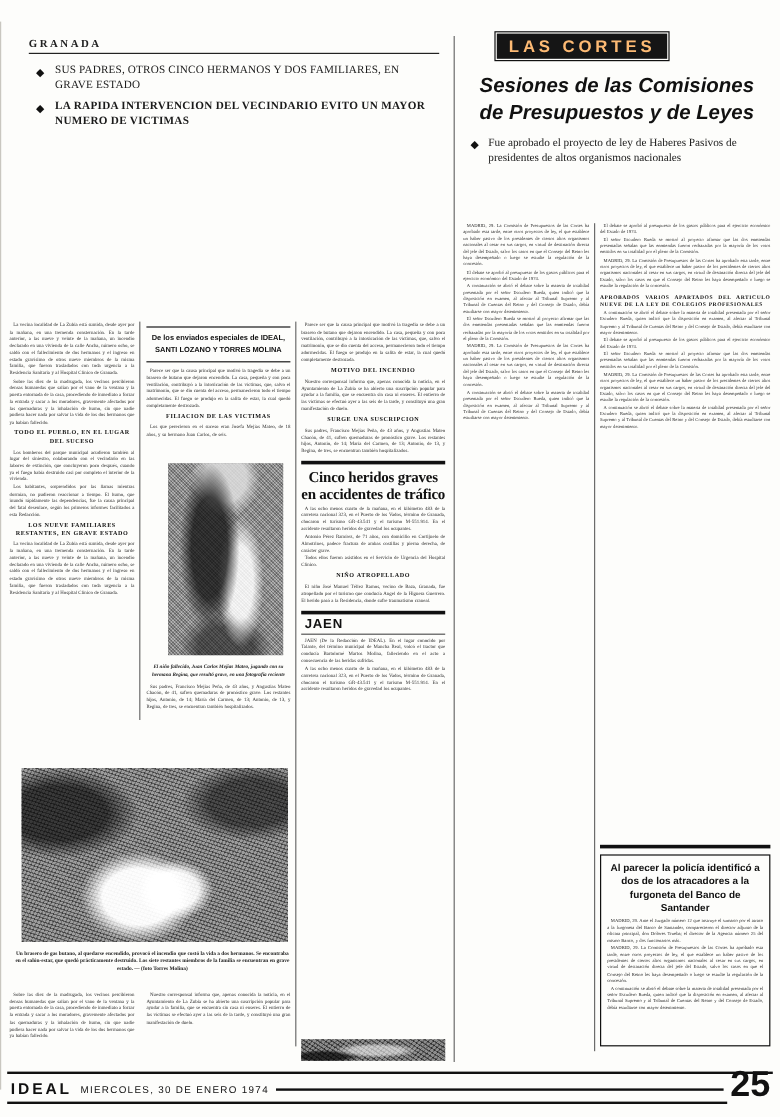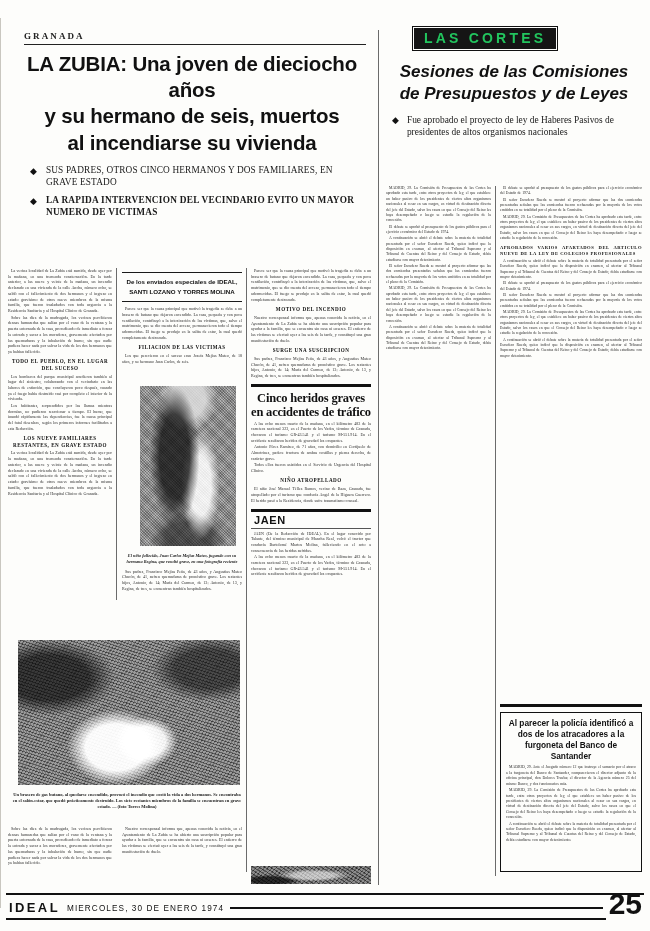--- a/index.html
+++ b/index.html
@@ -50,21 +50,21 @@
   }
   .bullet.ital .btxt{font-weight:bold;letter-spacing:.25px;}
 
   
   .right{position:absolute;left:384px;top:26px;width:260px;}
   .cortes-box{
     border:1px solid #111;display:inline-block;padding:1px;
     margin-left:28px;
   }
   .cortes-inner{
-    background:#151515;color:#22c55e;
+    background:#151515;color:#fdba74;
     font-family:"Liberation Sans",sans-serif;
     font-weight:bold;font-size:14px;letter-spacing:3.2px;
     padding:2px 10px 3px 10px;
   }
   .cortes-head{
     font-family:"Liberation Sans",sans-serif;
     font-style:italic;font-weight:bold;
     font-size:17px;line-height:1.3;text-align:center;
     margin:10px 2px 0 2px;color:#111;
   }
@@ -188,25 +188,20 @@
 <body>
 
 <div class="page">
 
   <div class="edgeline"></div>
 
   <div class="left">
     <div class="kicker">GRANADA</div>
     <div class="kicker-rule"></div>
 
-    <div class="headline">
-      <div>LA ZUBIA: Una joven de dieciocho años</div>
-      <div>y su hermano de seis, muertos</div>
-      <div>al incendiarse su vivienda</div>
-    </div>
 
     <div class="bullets">
       <div class="bullet">
         <span class="dia">◆</span>
         <span class="btxt">SUS PADRES, OTROS CINCO HERMANOS Y DOS FAMILIARES, EN GRAVE ESTADO</span>
       </div>
       <div class="bullet ital">
         <span class="dia">◆</span>
         <span class="btxt">LA RAPIDA INTERVENCION DEL VECINDARIO EVITO UN MAYOR NUMERO DE VICTIMAS</span>
       </div>

